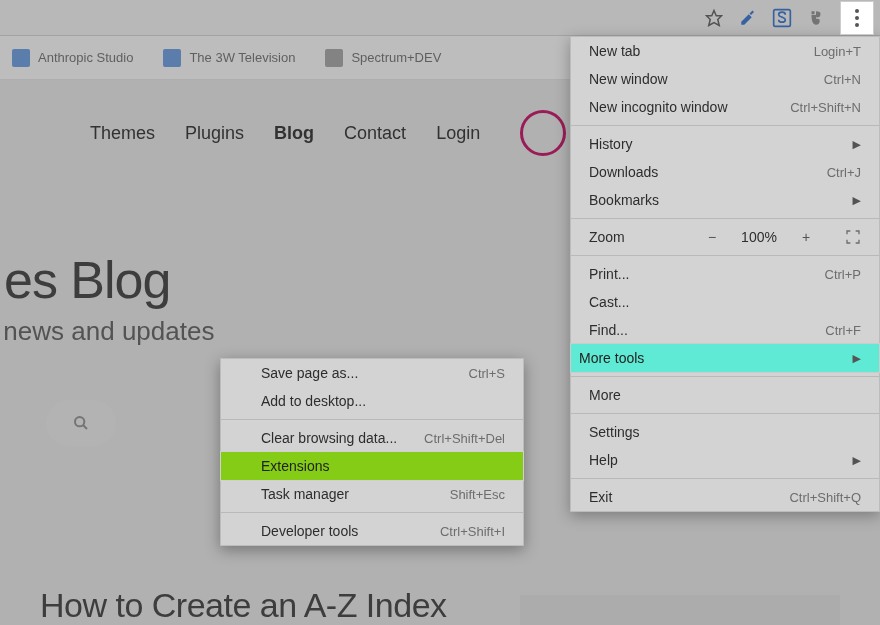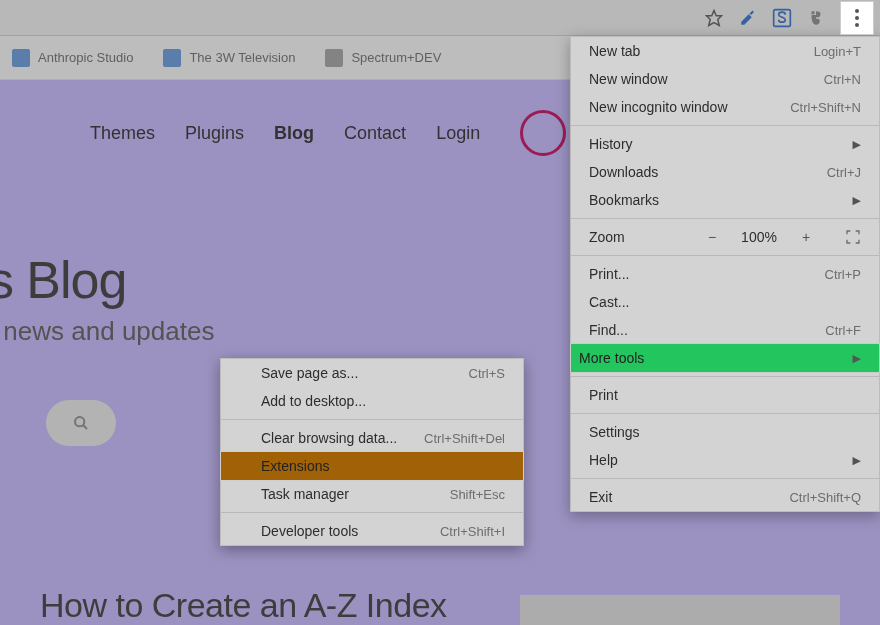--- a/index.html
+++ b/index.html
@@ -2,21 +2,22 @@
 <html><head>
 <meta charset="utf-8">
 <style>
   * { box-sizing: border-box; margin: 0; padding: 0; }
   html, body { width: 880px; height: 625px; overflow: hidden; font-family: "Segoe UI", Arial, sans-serif; }
   body { position: relative; }
 
   
   .page {
     position: absolute; inset: 0;
-    background: #c4b5fd;
+    background: #e5e5e5;
+    text-align: center;
   }
   .dim-overlay {
     position: absolute; inset: 0;
     background: rgba(80,80,80,0.35);
     pointer-events: none;
     z-index: 5;
   }
 
   
   .chrome-bar {
@@ -139,21 +140,21 @@
   .menu-sep { border-top: 1px solid #dcdcdc; margin: 4px 0; }
   .menu-row.zoom { gap: 10px; }
   .zoom-ctrl { display: flex; align-items: center; gap: 16px; }
   .zoom-btn { color: #555; width: 18px; text-align: center; }
   .zoom-val { width: 44px; text-align: center; }
   .fs-icon { margin-left: 14px; }
   .menu-row.edit-row { padding: 0 0 0 18px; }
   .edit-btns { display: flex; border-left: 1px solid #ddd; }
   .edit-btn { padding: 10px 20px; border-left: 1px solid transparent; color: #333; }
   .menu-row.highlight {
-    background: #22c55e;
+    background: #5eead4;
     position: relative;
     z-index: 30;
     box-shadow: 0 0 0 1px #ccc;
     padding-left: 8px;
   }
   
   .main-menu .dim {
     position: absolute; inset: 0;
     background: rgba(80,80,80,0.25);
     pointer-events: none;
@@ -173,21 +174,21 @@
     color: #222;
   }
   .sub-menu .menu-row { padding: 6px 18px 6px 40px; }
   .sub-menu .dim {
     position: absolute; inset: 0;
     background: rgba(80,80,80,0.25);
     pointer-events: none;
     z-index: 25;
   }
   .sub-menu .menu-row.highlight {
-    background: #a16207;
+    background: #84cc16;
     z-index: 30;
     position: relative;
     box-shadow: 0 0 0 1px #d0d0d0;
   }
 
   svg { display: block; }
 </style>
 </head>
 <body>
 
@@ -351,21 +352,21 @@
     <span class="label">Find...</span>
     <span class="shortcut">Ctrl+F</span>
   </div>
   <div class="menu-row highlight">
     <span class="label">More tools</span>
     <span class="chevron">▶</span>
   </div>
   <div class="menu-sep"></div>
 
   <div class="menu-row edit-row">
-    <span class="label">Print</span>
+    <span class="label">More</span>
   </div>
   <div class="menu-sep"></div>
 
   <div class="menu-row">
     <span class="label">Settings</span>
   </div>
   <div class="menu-row">
     <span class="label">Help</span>
     <span class="chevron">▶</span>
   </div>

